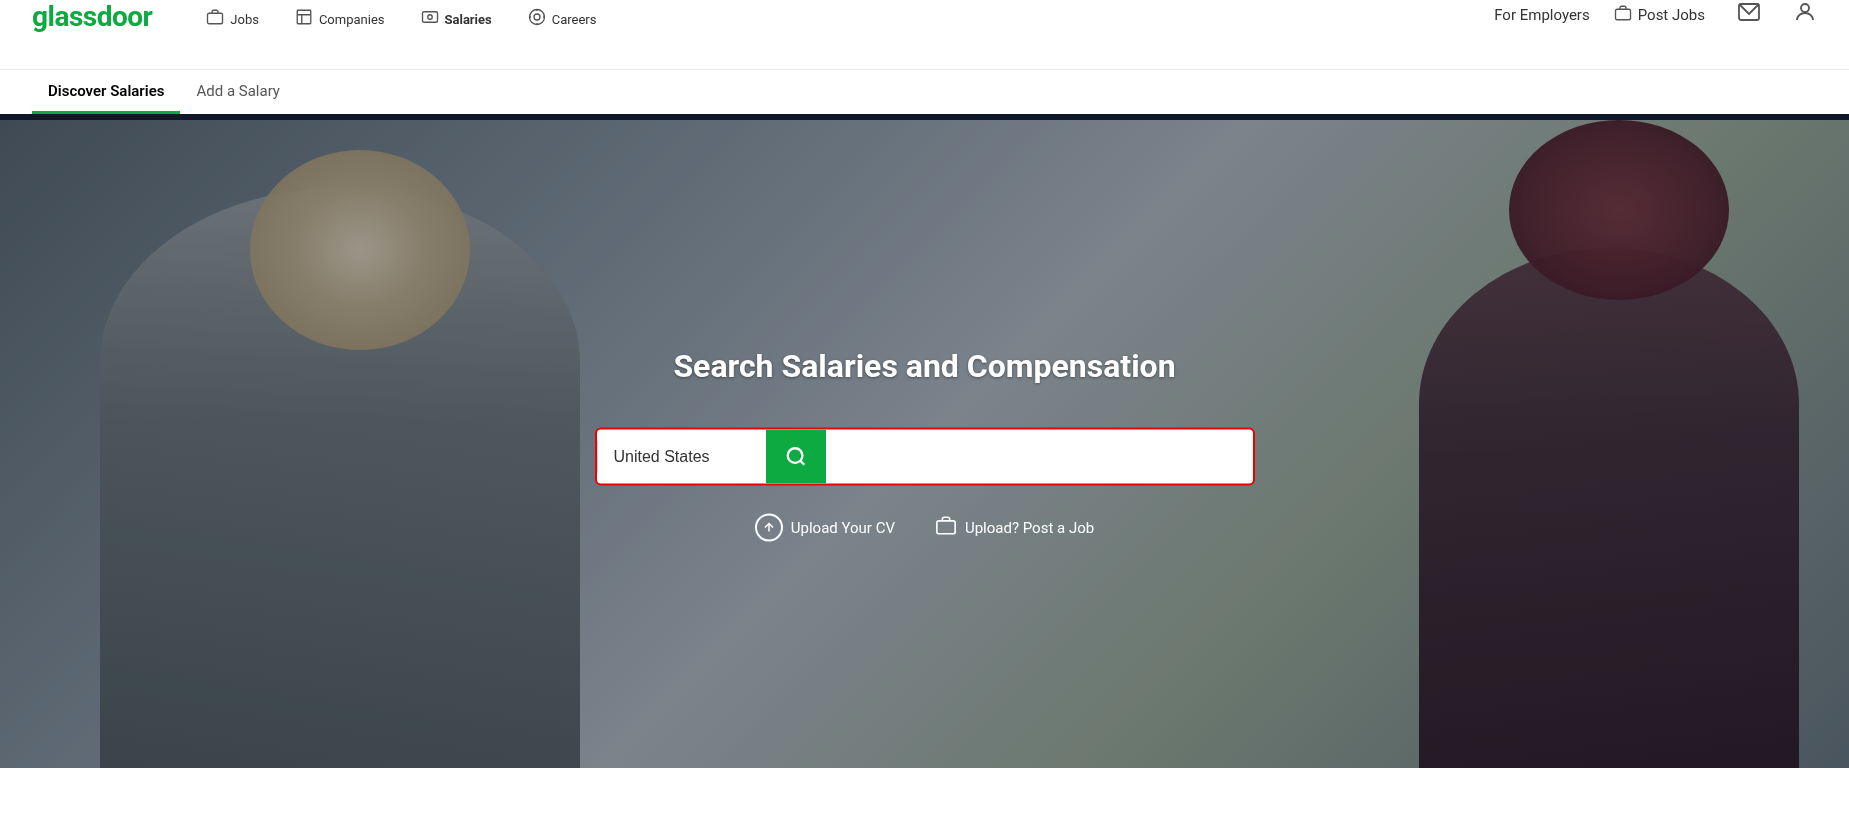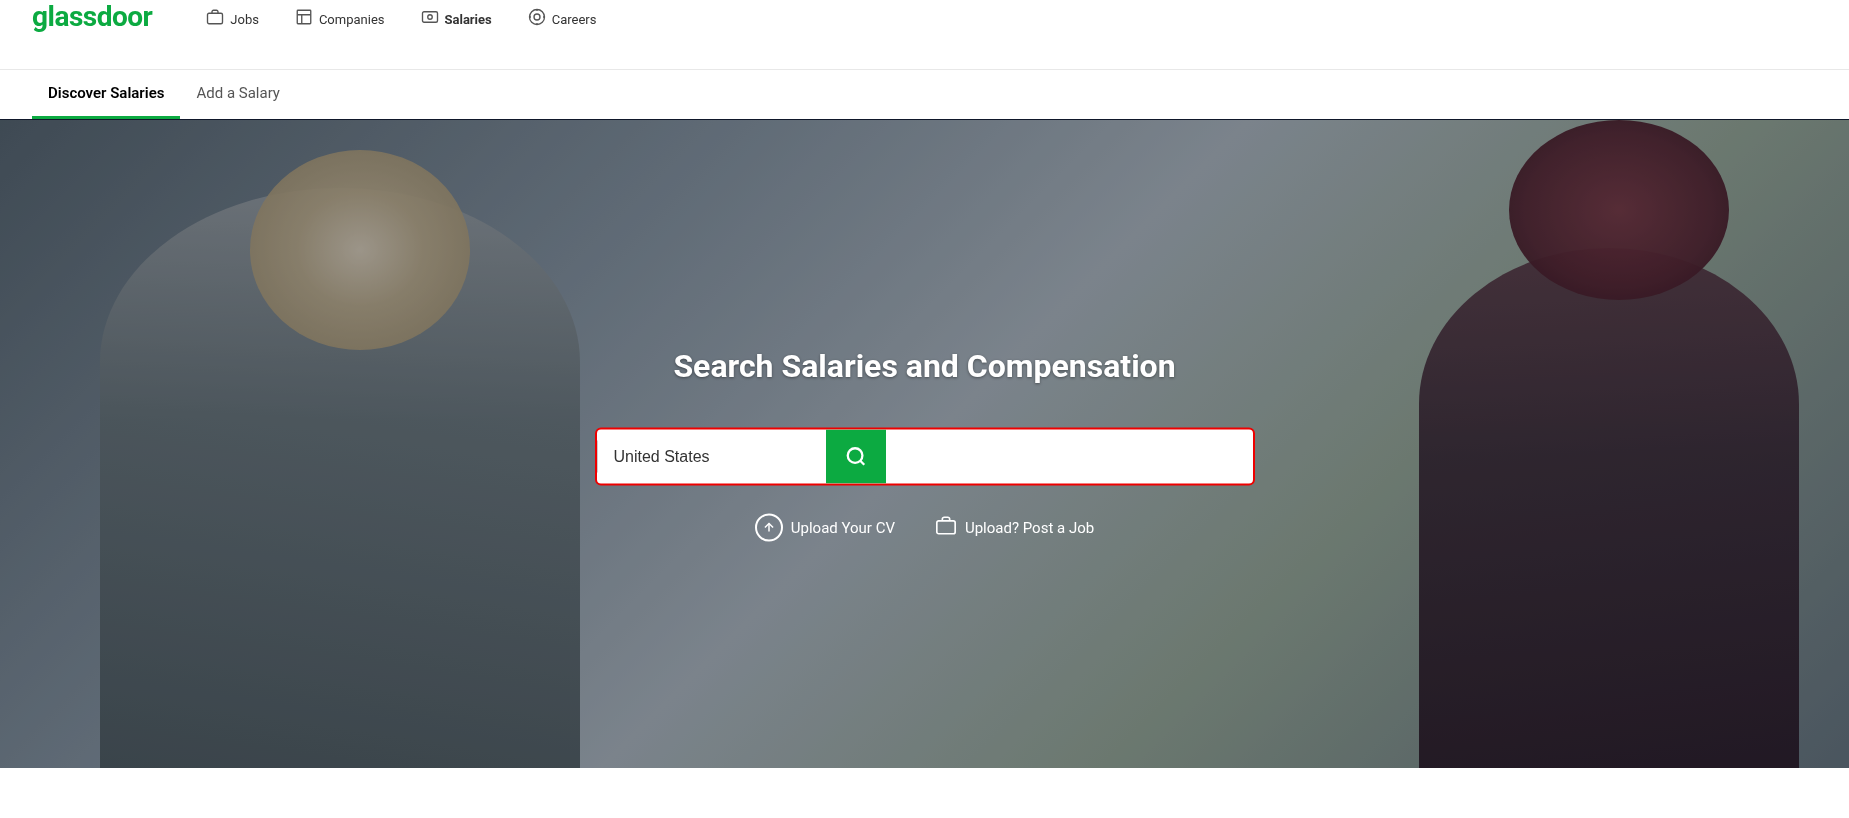--- a/index.html
+++ b/index.html
@@ -67,21 +67,21 @@
       cursor: pointer;
       margin-left: 8px;
     }
 
     
     .subnav {
       display: flex;
       align-items: center;
       padding: 0 32px;
       background: #fff;
-      border-bottom: 1px solid #0f172a;
+      border-bottom: 6px solid #0f172a;
       height: 50px;
       position: relative;
       z-index: 10;
     }
     .subnav-item {
       padding: 14px 16px;
       font-size: 15px;
       color: #555;
       cursor: pointer;
       border-bottom: 3px solid transparent;
@@ -197,21 +197,21 @@
       padding: 0 16px;
       color: #333;
       background: transparent;
     }
     .search-divider {
       width: 1px;
       height: 32px;
       background: #ccc;
     }
     .search-location-input {
-      width: 228px;
+      width: 168px;
       border: none;
       outline: none;
       font-size: 16px;
       padding: 0 16px;
       color: #333;
       background: transparent;
     }
     .search-btn {
       background: #0caa41;
       border: none;
@@ -302,20 +302,46 @@
         <svg width="18" height="18" viewBox="0 0 24 24" fill="none" stroke="currentColor" stroke-width="1.8">
             <circle cx="12" cy="12" r="10"></circle>
             <path d="M12 2v2M12 20v2M2 12h2M20 12h2"></path>
             <circle cx="12" cy="12" r="4"></circle>
           </svg>
       </span>
       <span>Careers</span>
     </a>
   </nav>
 
+  <div class="nav-right">
+    <a class="nav-right-item" href="#">
+      <span>For Employers</span>
+    </a>
+    <a class="nav-right-item" href="#">
+      <span class="nav-icon">
+        <svg width="18" height="18" viewBox="0 0 24 24" fill="none" stroke="currentColor" stroke-width="1.8">
+            <rect x="2" y="7" width="20" height="14" rx="2"></rect>
+            <path d="M16 7V5a2 2 0 0 0-2-2h-4a2 2 0 0 0-2 2v2"></path>
+          </svg>
+      </span>
+      <span>Post Jobs</span>
+    </a>
+    <span class="header-icon">
+      <svg width="24" height="24" viewBox="0 0 24 24" fill="none" stroke="#555" stroke-width="1.8">
+          <rect x="2" y="4" width="20" height="16" rx="2"></rect>
+          <path d="M2 4l10 10L22 4"></path>
+        </svg>
+    </span>
+    <span class="header-icon">
+      <svg width="24" height="24" viewBox="0 0 24 24" fill="none" stroke="#555" stroke-width="1.8">
+          <circle cx="12" cy="8" r="4"></circle>
+          <path d="M4 20c0-4 3.6-7 8-7s8 3 8 7"></path>
+        </svg>
+    </span>
+  </div>
 </header>
 
 <nav class="subnav">
   <a class="subnav-item active" href="#">
     <span>Discover Salaries</span>
   </a>
   <a class="subnav-item" href="#">
     <span>Add a Salary</span>
   </a>
 </nav>

